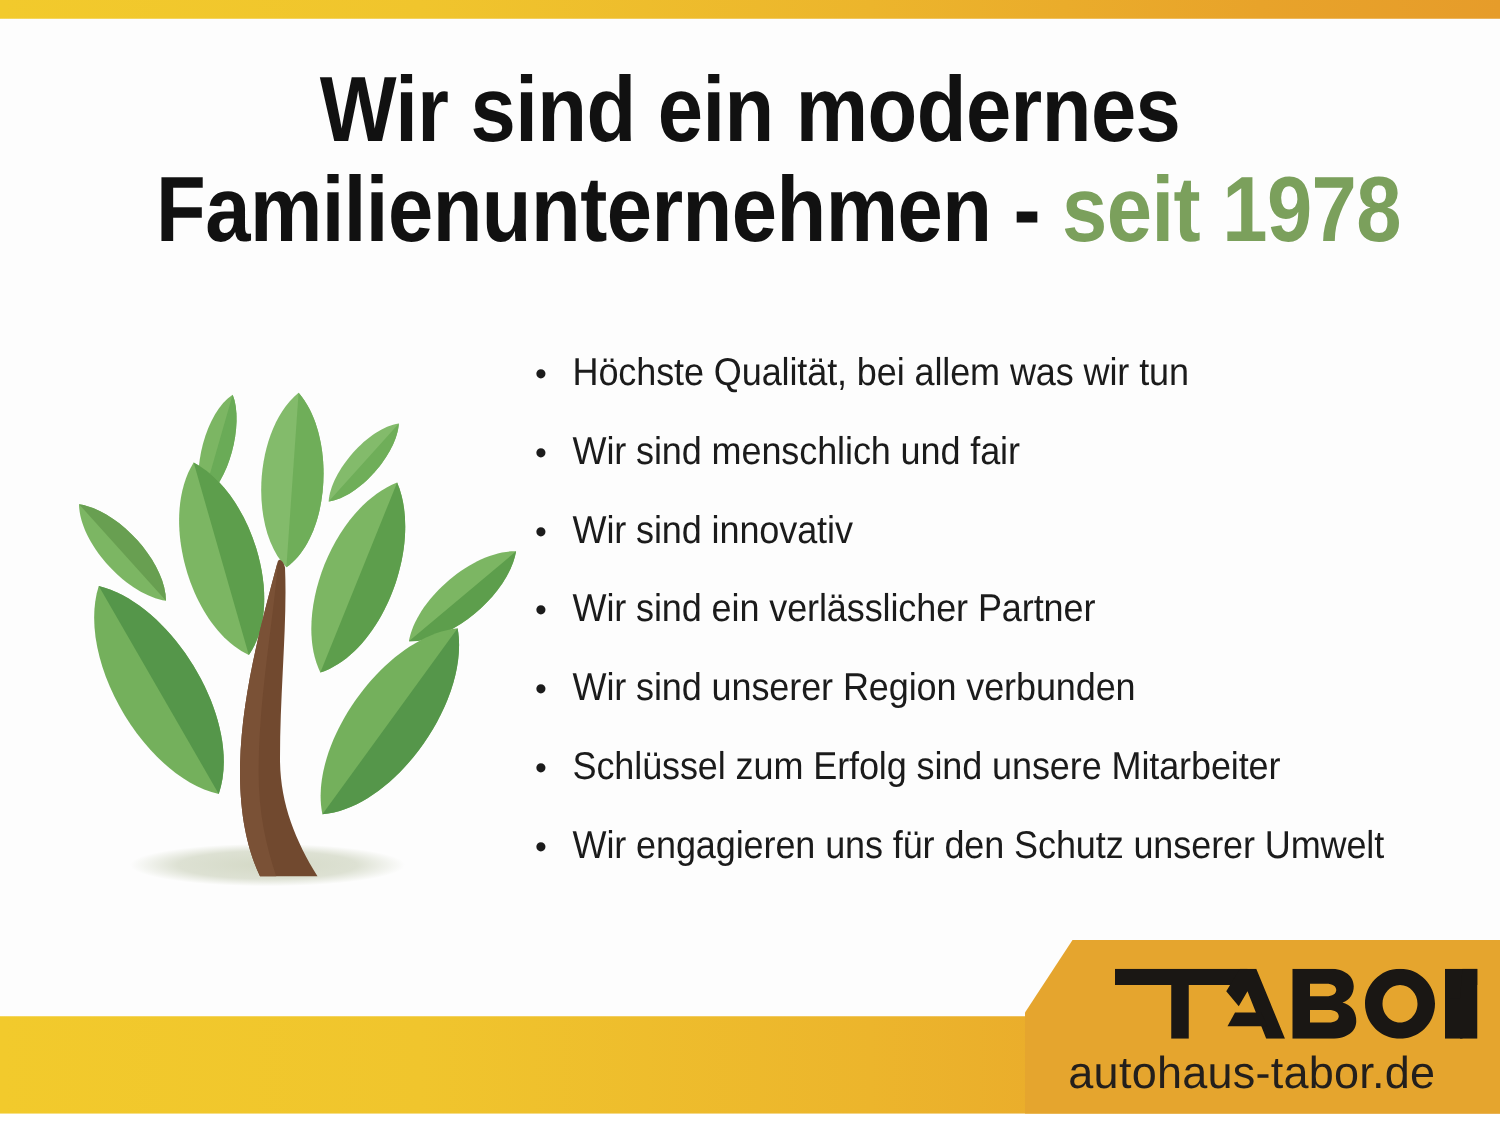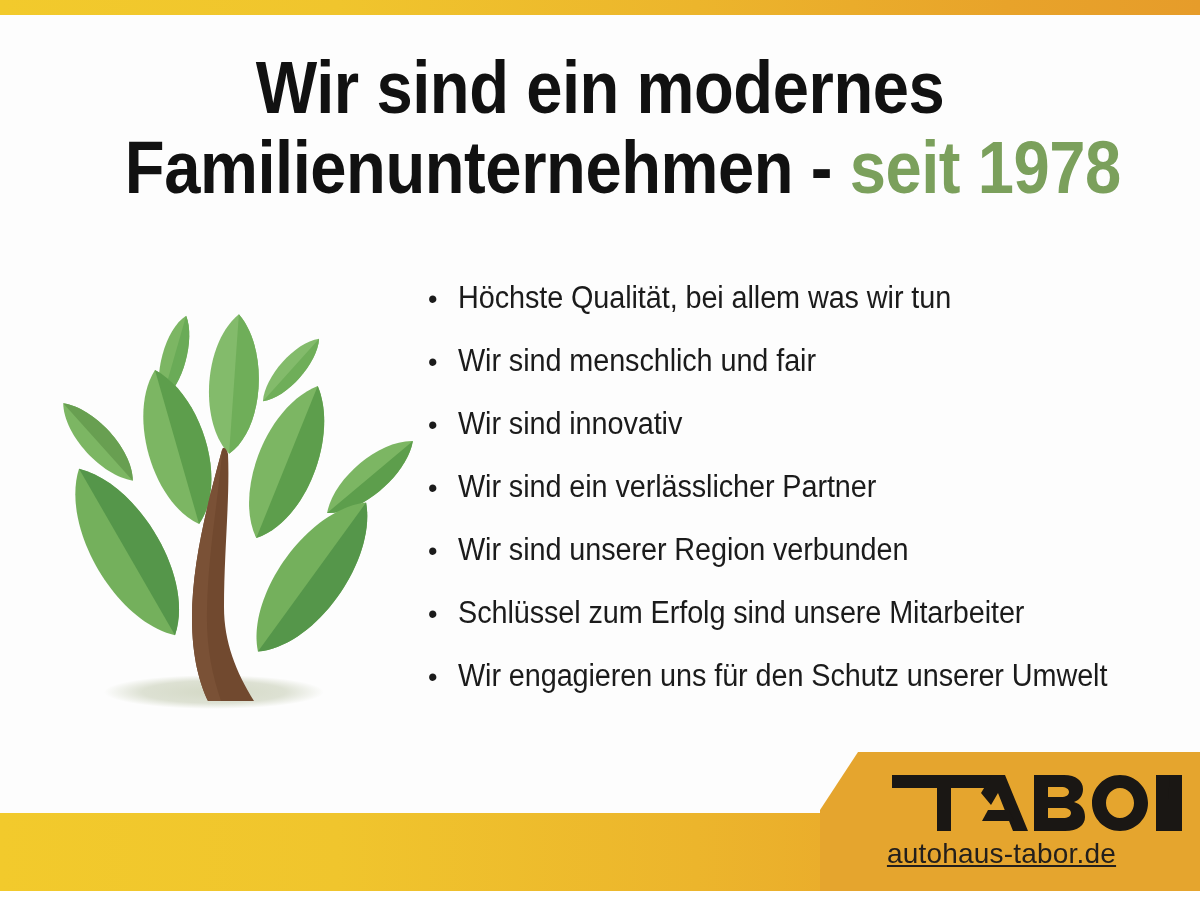--- a/index.html
+++ b/index.html
@@ -108,26 +108,25 @@
     height: 56px;
   }
   #logo-url {
     position: absolute;
     left: 0;
     top: 88px;
     width: 380px;
     padding-right: 17px;
     box-sizing: border-box;
     text-align: center;
-    font-size: 28px;
+    font-size: 36px;
     line-height: 1;
     color: #231f1c;
     letter-spacing: 0.2px;
     font-family: "Liberation Sans", sans-serif;
-    text-decoration: underline;
   }
 </style>
 </head>
 <body>
 
 <div id="slide">
 
   <div class="edge-bar" id="top-bar"></div>
 
   <div id="heading">

